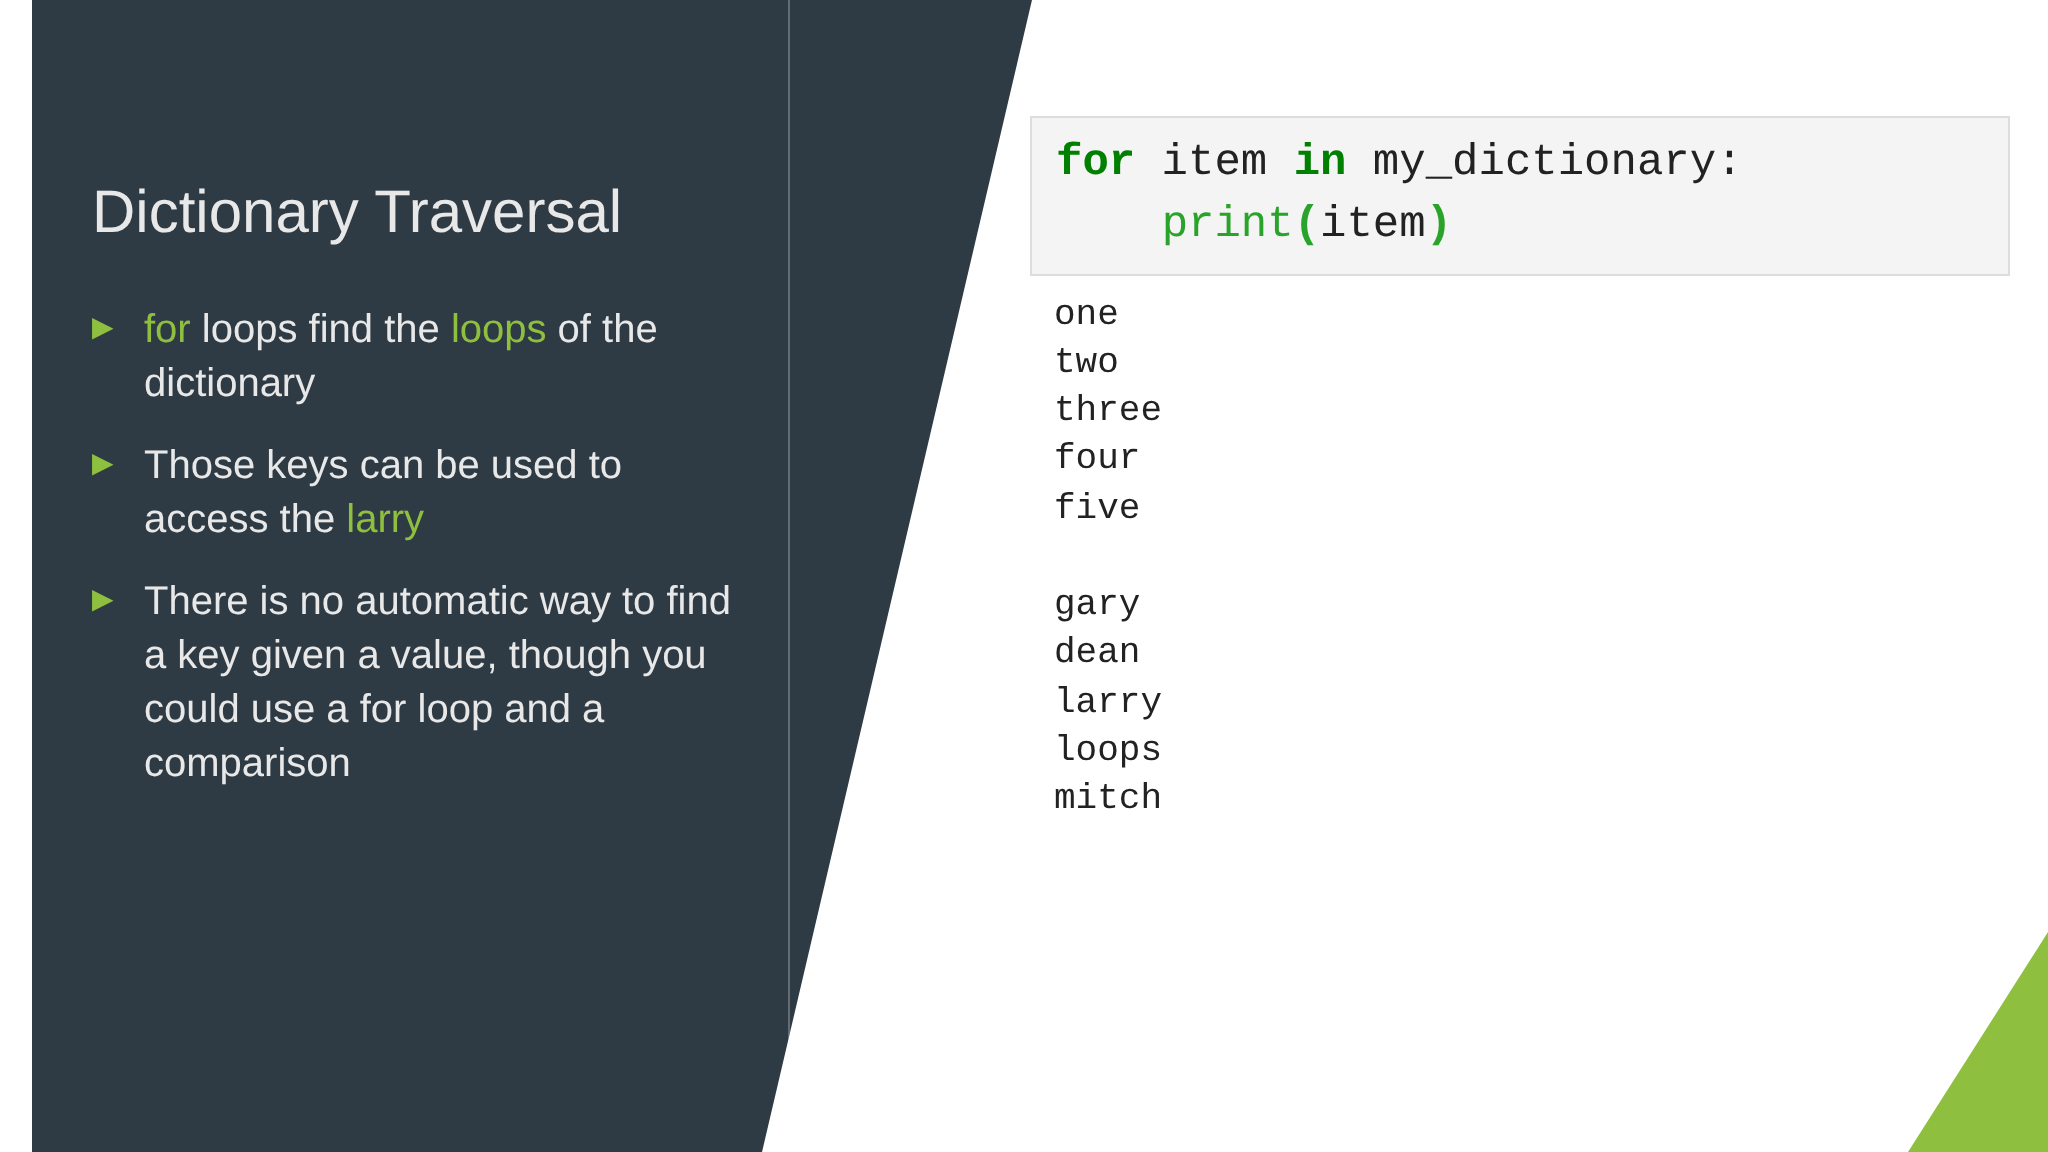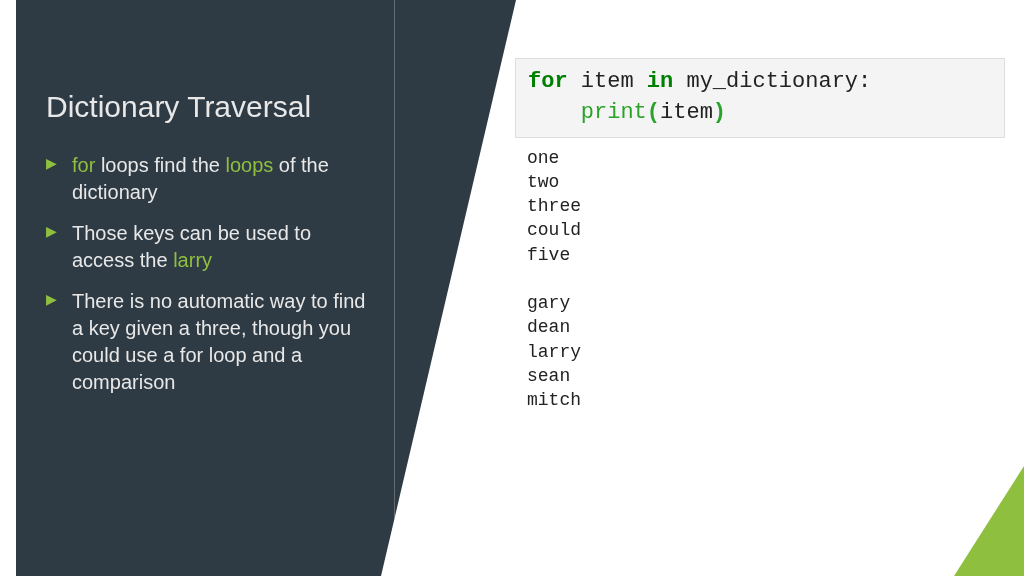--- a/index.html
+++ b/index.html
@@ -100,34 +100,34 @@
   <div class="divider"></div>
   <h1 class="title">Dictionary Traversal</h1>
   <ul class="bullets">
     <li>
       <span></span><span class="hl">for</span><span> loops find the </span><span class="hl">loops</span><span> of the dictionary</span>
     </li>
     <li>
       <span>Those keys can be used to access the </span><span class="hl">larry</span>
     </li>
     <li>
-      <span>There is no automatic way to find a key given a three, though you could use a for loop and a comparison</span>
+      <span>There is no automatic way to find a key given a value, though you could use a for loop and a comparison</span>
     </li>
   </ul>
 </div>
 
 <div class="right">
   <div class="code"><span class="kw">for</span><span> item </span><span class="kw">in</span><span> my_dictionary:</span>
 <span>    </span><span class="fn">print</span><span class="pn">(</span><span>item</span><span class="pn">)</span></div>
   <div class="output">one
 two
 three
-could
+four
 five</div>
 
   <div class="output">gary
 dean
 larry
-sean
+loops
 mitch</div>
 </div>
 
 <div class="accent-wedge"></div>
 
 </body></html>

